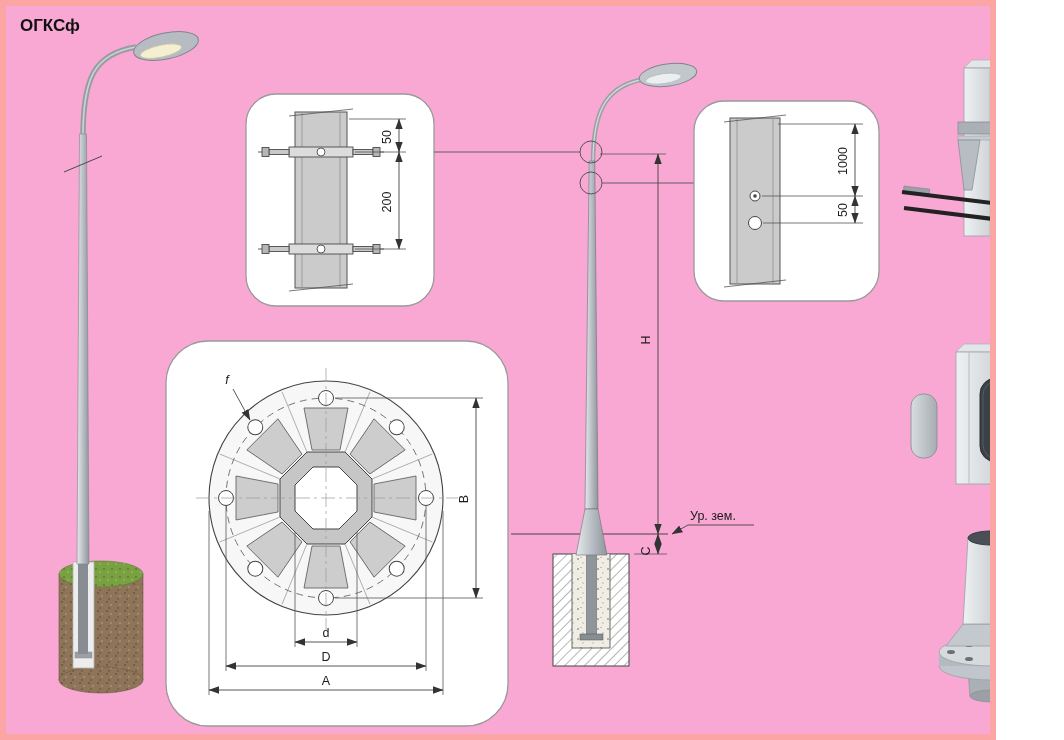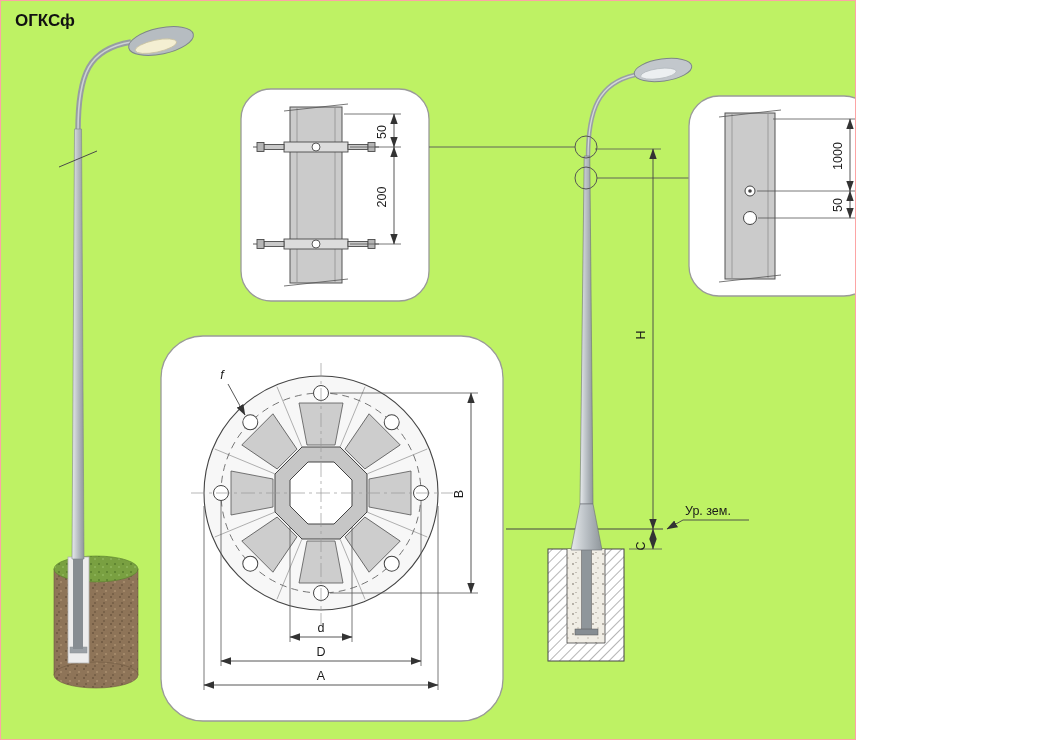--- a/index.html
+++ b/index.html
@@ -1,17 +1,17 @@
 <!DOCTYPE html>
 <html><head>
 <meta charset="utf-8">
 <style>
   html,body{margin:0;padding:0;background:#fff;}
-  #stage{position:relative;width:856px;height:740px;background:#bef264;
-         border:1px solid #fca5a5;box-sizing:border-box;overflow:hidden;
+  #stage{position:relative;width:996px;height:740px;background:#f9a8d4;
+         border:6px solid #fca5a5;box-sizing:border-box;overflow:hidden;
          font-family:"Liberation Sans", sans-serif;}
   svg{position:absolute;left:0;top:0;}
   text{font-family:"Liberation Sans", sans-serif;fill:#1a1a1a;}
   .dim{font-size:12.5px;}
   .ttl{font-size:17px;font-weight:bold;fill:#111;}
   .thin{stroke:#555;stroke-width:0.8;fill:none;}
   .dline{stroke:#444;stroke-width:0.9;fill:none;}
   .edge{stroke:#4a4a4a;stroke-width:0.9;}
 </style>
 </head>

